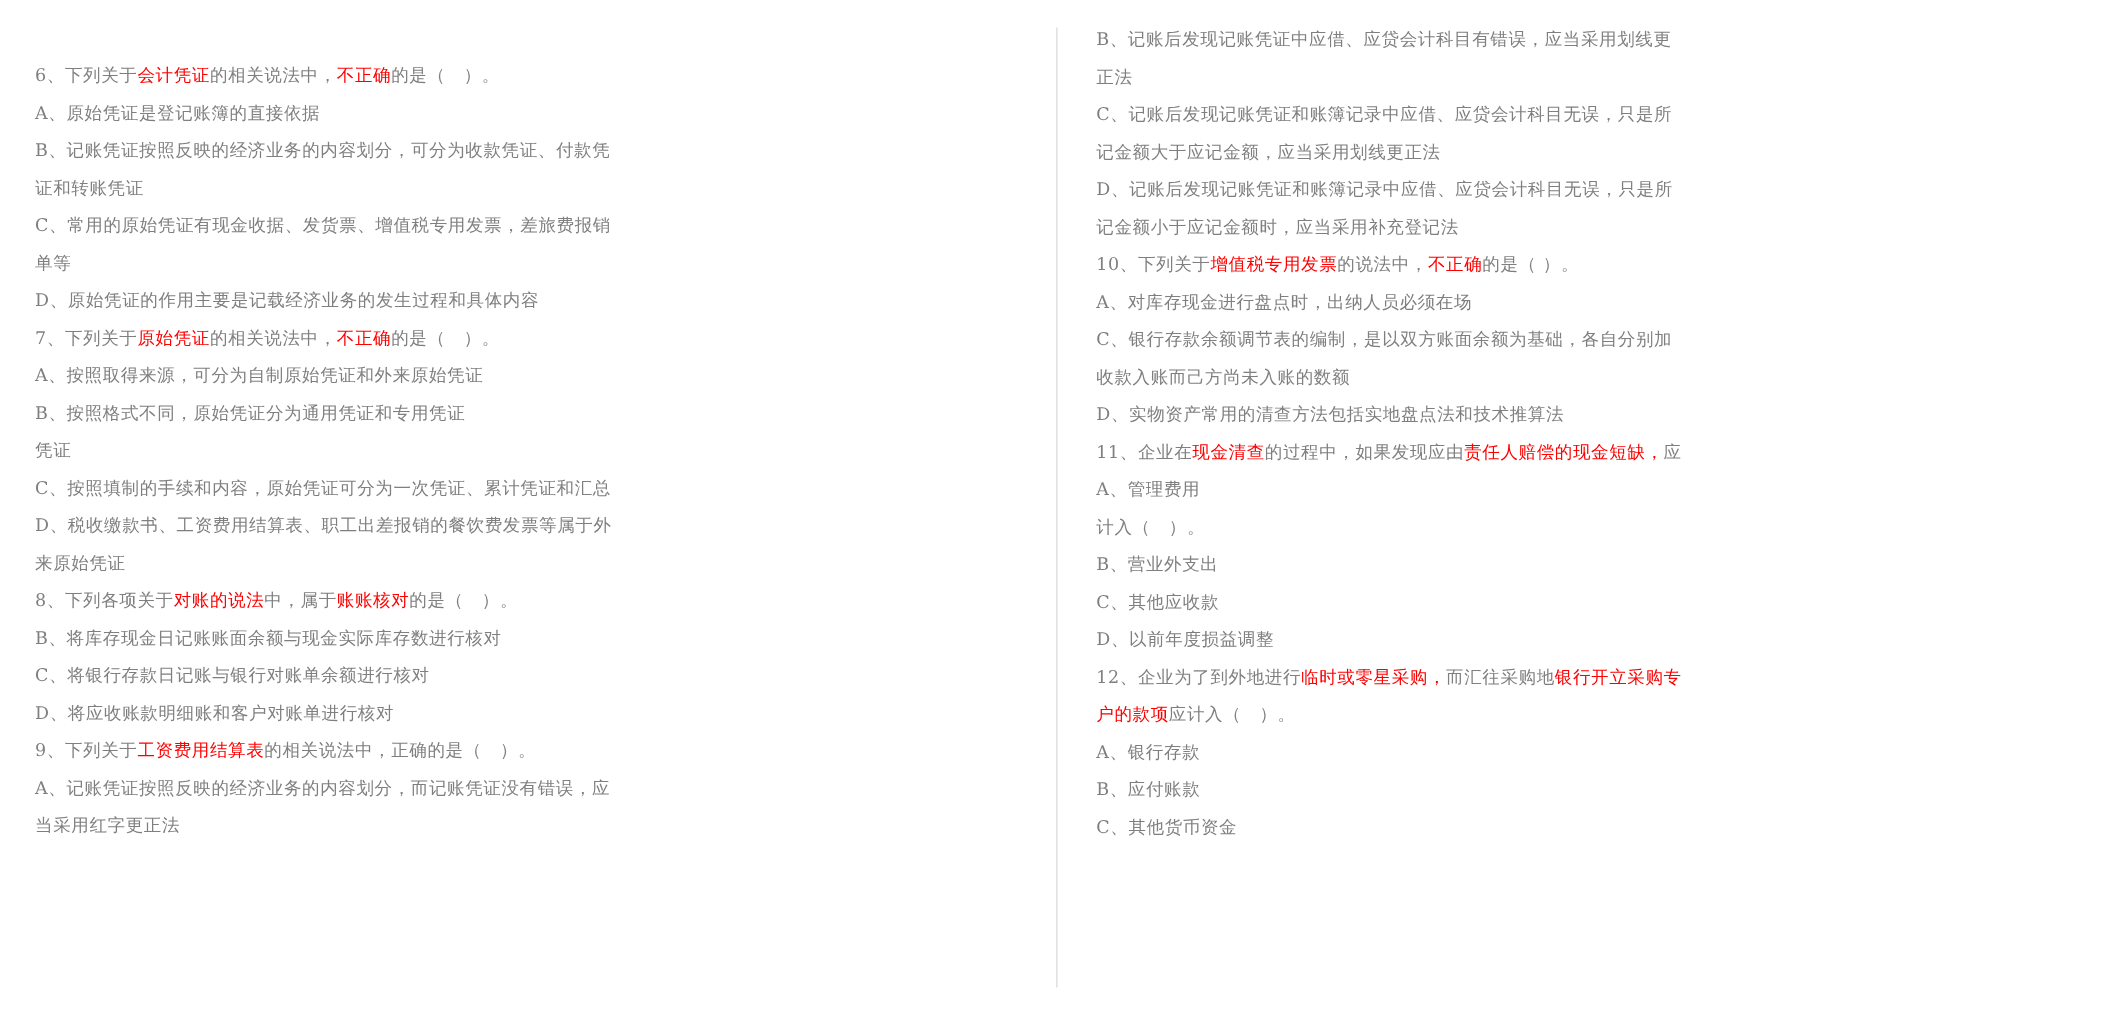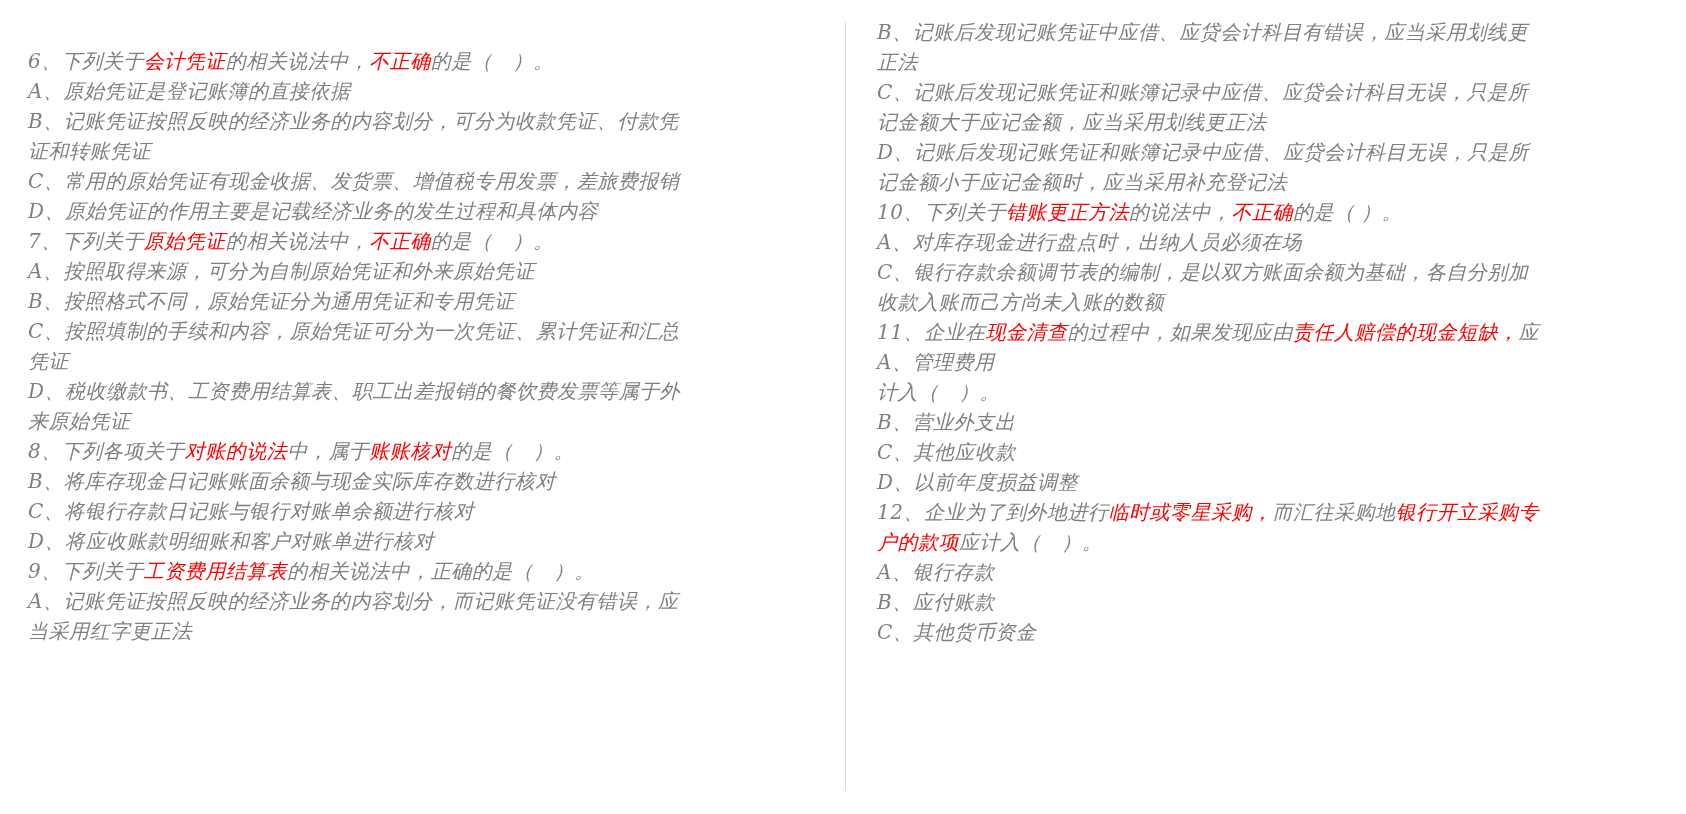--- a/index.html
+++ b/index.html
@@ -9,26 +9,25 @@
   }
   body {
     width: 1686px;
     height: 814px;
     position: relative;
     overflow: hidden;
     font-family: "DejaVu Serif", "Liberation Serif", serif;
   }
   .column {
     position: absolute;
-    font-size: 20px;
+    font-size: 14px;
     line-height: 30px;
     white-space: nowrap;
     letter-spacing: 0.5px;
     color: var(--text-color, #7f7f7f);
-    font-style: italic;
   }
   #left-column  { left: 28px;  top: 46px; }
   #right-column { left: 877px; top: 17px; }
   .line { height: 30px; }
   .hl { color: var(--hl-color, #ff0000); }
   #divider {
     position: absolute;
     left: 845px;
     top: 22px;
     width: 1px;
@@ -39,48 +38,50 @@
 </head>
 <body style="background: rgb(255, 255, 255);">
 
 <div id="page">
   <div id="left-column" class="column">
       <div class="line"><span>6、下列关于</span><span class="hl">会计凭证</span><span>的相关说法中，</span><span class="hl">不正确</span><span>的是（　）。</span></div>
       <div class="line"><span>A、原始凭证是登记账簿的直接依据</span></div>
       <div class="line"><span>B、记账凭证按照反映的经济业务的内容划分，可分为收款凭证、付款凭</span></div>
       <div class="line"><span>证和转账凭证</span></div>
       <div class="line"><span>C、常用的原始凭证有现金收据、发货票、增值税专用发票，差旅费报销</span></div>
+      <div class="line"><span>单等</span></div>
       <div class="line"><span>D、原始凭证的作用主要是记载经济业务的发生过程和具体内容</span></div>
       <div class="line"><span>7、下列关于</span><span class="hl">原始凭证</span><span>的相关说法中，</span><span class="hl">不正确</span><span>的是（　）。</span></div>
       <div class="line"><span>A、按照取得来源，可分为自制原始凭证和外来原始凭证</span></div>
       <div class="line"><span>B、按照格式不同，原始凭证分为通用凭证和专用凭证</span></div>
+      <div class="line"><span>凭证</span></div>
       <div class="line"><span>C、按照填制的手续和内容，原始凭证可分为一次凭证、累计凭证和汇总</span></div>
-      <div class="line"><span>凭证</span></div>
       <div class="line"><span>D、税收缴款书、工资费用结算表、职工出差报销的餐饮费发票等属于外</span></div>
       <div class="line"><span>来原始凭证</span></div>
       <div class="line"><span>8、下列各项关于</span><span class="hl">对账的说法</span><span>中，属于</span><span class="hl">账账核对</span><span>的是（　）。</span></div>
       <div class="line"><span>B、将库存现金日记账账面余额与现金实际库存数进行核对</span></div>
       <div class="line"><span>C、将银行存款日记账与银行对账单余额进行核对</span></div>
       <div class="line"><span>D、将应收账款明细账和客户对账单进行核对</span></div>
       <div class="line"><span>9、下列关于</span><span class="hl">工资费用结算表</span><span>的相关说法中，正确的是（　）。</span></div>
       <div class="line"><span>A、记账凭证按照反映的经济业务的内容划分，而记账凭证没有错误，应</span></div>
       <div class="line"><span>当采用红字更正法</span></div>
     </div>
   <div id="divider"></div>
   <div id="right-column" class="column">
       <div class="line"><span>B、记账后发现记账凭证中应借、应贷会计科目有错误，应当采用划线更</span></div>
       <div class="line"><span>正法</span></div>
       <div class="line"><span>C、记账后发现记账凭证和账簿记录中应借、应贷会计科目无误，只是所</span></div>
       <div class="line"><span>记金额大于应记金额，应当采用划线更正法</span></div>
       <div class="line"><span>D、记账后发现记账凭证和账簿记录中应借、应贷会计科目无误，只是所</span></div>
       <div class="line"><span>记金额小于应记金额时，应当采用补充登记法</span></div>
-      <div class="line"><span>10、下列关于</span><span class="hl">错账更正方法</span><span>的说法中，</span><span class="hl">不正确</span><span>的是（ ）。</span></div>
+      <div class="line"><span>10、下列关于</span><span class="hl">增值税专用发票</span><span>的说法中，</span><span class="hl">不正确</span><span>的是（ ）。</span></div>
       <div class="line"><span>A、对库存现金进行盘点时，出纳人员必须在场</span></div>
       <div class="line"><span>C、银行存款余额调节表的编制，是以双方账面余额为基础，各自分别加</span></div>
       <div class="line"><span>收款入账而己方尚未入账的数额</span></div>
+      <div class="line"><span>D、实物资产常用的清查方法包括实地盘点法和技术推算法</span></div>
       <div class="line"><span>11、企业在</span><span class="hl">现金清查</span><span>的过程中，如果发现应由</span><span class="hl">责任人赔偿的现金短缺，</span><span>应</span></div>
       <div class="line"><span>A、管理费用</span></div>
       <div class="line"><span>计入（　）。</span></div>
       <div class="line"><span>B、营业外支出</span></div>
       <div class="line"><span>C、其他应收款</span></div>
       <div class="line"><span>D、以前年度损益调整</span></div>
       <div class="line"><span>12、企业为了到外地进行</span><span class="hl">临时或零星采购，</span><span>而汇往采购地</span><span class="hl">银行开立采购专</span></div>
       <div class="line"><span class="hl">户的款项</span><span>应计入（　）。</span></div>
       <div class="line"><span>A、银行存款</span></div>
       <div class="line"><span>B、应付账款</span></div>

